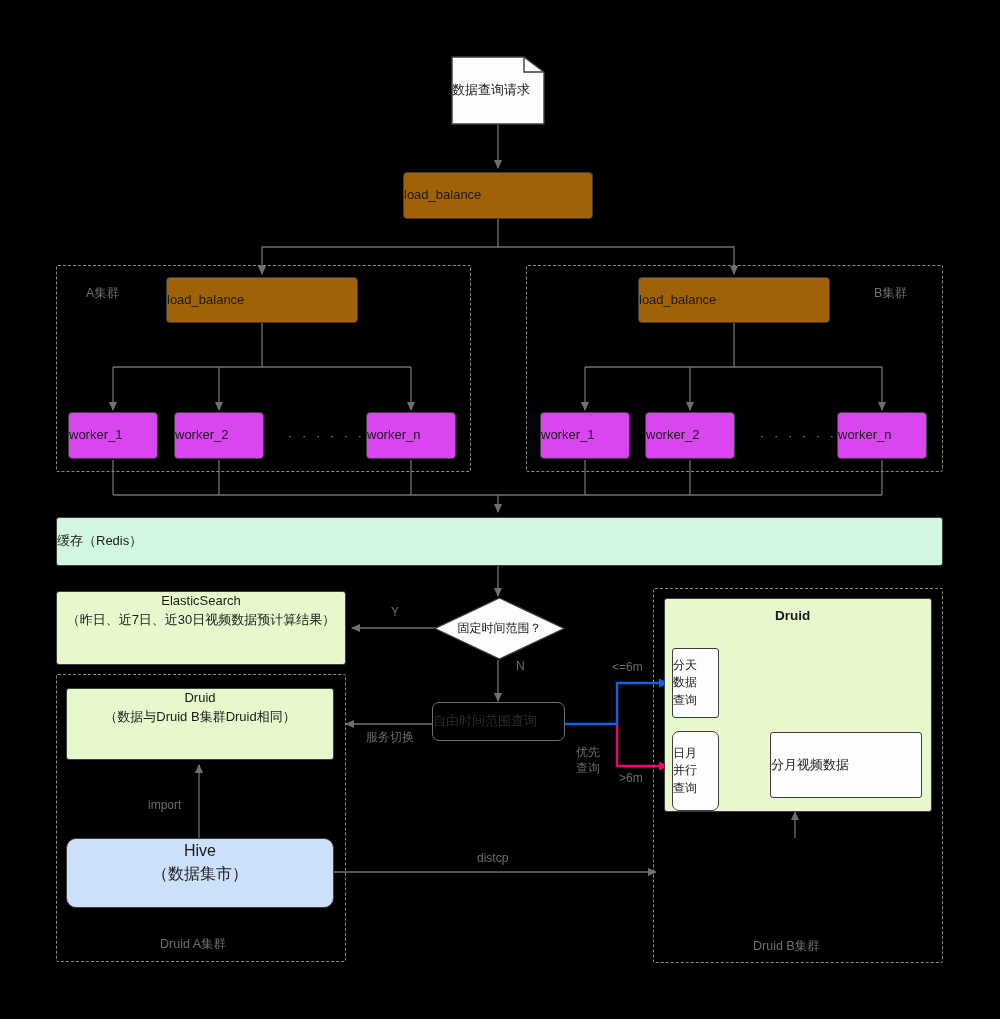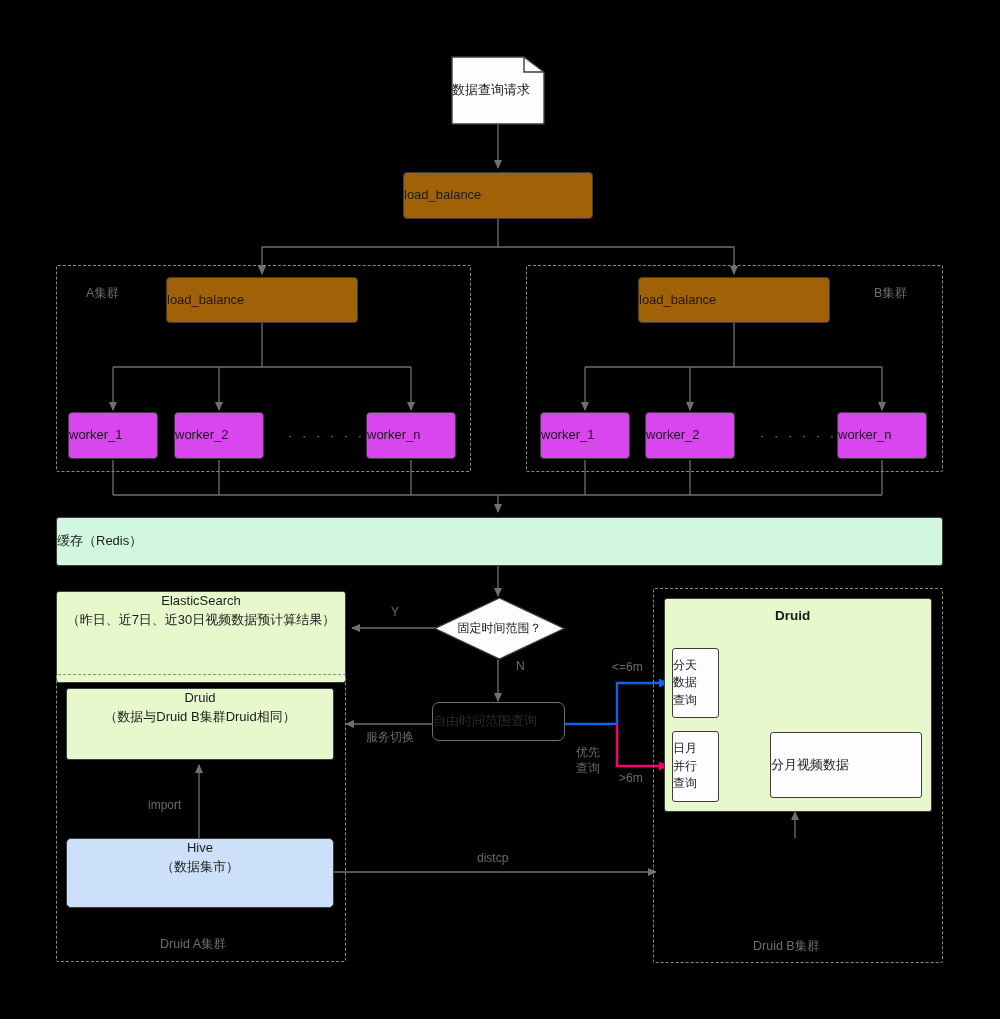--- a/index.html
+++ b/index.html
@@ -5,21 +5,21 @@
   html,body{margin:0;padding:0;background:#000;}
   body{width:1000px;height:1019px;font-family:"Liberation Sans","DejaVu Sans",sans-serif;}
   #stage{position:relative;width:1000px;height:1019px;background:#000;overflow:hidden;}
   svg.layer{position:absolute;left:0;top:0;width:1000px;height:1019px;pointer-events:none;}
   .node{position:absolute;box-sizing:border-box;display:flex;align-items:center;
         text-align:center;line-height:1.45;color:#1a1a1a;}
   .nd-lb{background:#a16207;border:1px solid #3d3d3d;border-radius:4px;font-size:13px;}
   .nd-worker{background:#d946ef;border:1px solid #3d3d3d;border-radius:4px;font-size:13px;}
   .nd-redis{background:#d1f7e0;border:1px solid #3d3d3d;border-radius:3px;font-size:13px;}
   .nd-green{background:#e6f8cc;border:1px solid #3d3d3d;border-radius:3px;font-size:13px;}
-  .nd-blue{background:#cce0fa;border:1px solid #3d3d3d;border-radius:5px;font-size:13px;}
+  .nd-blue{background:#cce0fa;border:1px solid #3d3d3d;border-radius:10px;font-size:16px;}
   .nd-white{background:#fdfdfd;border:1px solid #3d3d3d;border-radius:3px;font-size:13px;}
   .nd-ghost{background:transparent;border:1.4px solid #707070;border-radius:7px;font-size:13px;color:#2b2b2b;}
   .nd-doc{background:#fdfdfd;font-size:13px;border:0;}
   .cluster{position:absolute;box-sizing:border-box;border:1.6px dashed #8a8a8a;border-radius:2px;background:transparent;}
   .cluster-label{position:absolute;color:#6f6f6f;font-size:12.5px;white-space:nowrap;}
   .edge-label{position:absolute;color:#6b6b6b;font-size:12px;white-space:pre-line;line-height:1.3;text-align:center;}
   .inner-title{position:absolute;font-size:13.5px;font-weight:bold;color:#1a1a1a;white-space:nowrap;}
   .dots{position:absolute;color:#8d8d8d;font-size:13px;letter-spacing:3px;}
   .lbl2{white-space:pre-line;}
 </style>
@@ -147,21 +147,21 @@
 
   <div style="position:absolute;left:434px;top:597px;width:131px;height:63px;">
     <svg viewBox="0 0 131 63" style="position:absolute;left:0;top:0;width:131px;height:63px;">
       <polygon points="65.5,1 130,31.5 65.5,62 1,31.5" fill="#fdfdfd" stroke="#3d3d3d" stroke-width="1.3"></polygon>
     </svg>
     <div style="position:absolute;left:0;top:0;width:131px;height:63px;display:flex;align-items:center;justify-content:center;font-size:12px;color:#1a1a1a;">固定时间范围？</div>
   </div>
   <div class="edge-label" style="left:391px;top:605px;">Y</div>
   <div class="edge-label" style="left:516px;top:659px;">N</div>
 
-  <div class="node nd-green" style="left:56px;top:591px;width:290px;height:92px;flex-direction:column;">
+  <div class="node nd-green" style="left:56px;top:591px;width:290px;height:74px;flex-direction:column;">
     <span>ElasticSearch</span>
     <span>（昨日、近7日、近30日视频数据预计算结果）</span>
   </div>
 
   <div class="node nd-ghost" style="left:432px;top:702px;width:133px;height:39px;">
     <span>自由时间范围查询</span>
   </div>
   <div class="edge-label" style="left:366px;top:730px;">服务切换</div>
   <div class="edge-label lbl2" style="left:576px;top:745px;">优先
 查询</div>
@@ -185,21 +185,21 @@
   <div class="cluster-label" style="left:753px;top:938px;">Druid B集群</div>
 
   <div class="node nd-green" style="left:664px;top:598px;width:268px;height:214px;"></div>
   <div class="inner-title" style="left:775px;top:608px;">Druid</div>
 
   <div class="node nd-white lbl2" style="left:672px;top:648px;width:47px;height:70px;font-size:12px;">
     <span style="white-space:pre-line;">分天
 数据
 查询</span>
   </div>
-  <div class="node nd-white lbl2" style="left:672px;top:731px;width:47px;height:71px;font-size:12px;">
+  <div class="node nd-white lbl2" style="left:672px;top:731px;width:47px;height:80px;font-size:12px;border-radius:7px;">
     <span style="white-space:pre-line;">日月
 并行
 查询</span>
   </div>
   <div class="node nd-white" style="left:770px;top:732px;width:152px;height:66px;">
     <span>分月视频数据</span>
   </div>
 
 
 </div>

